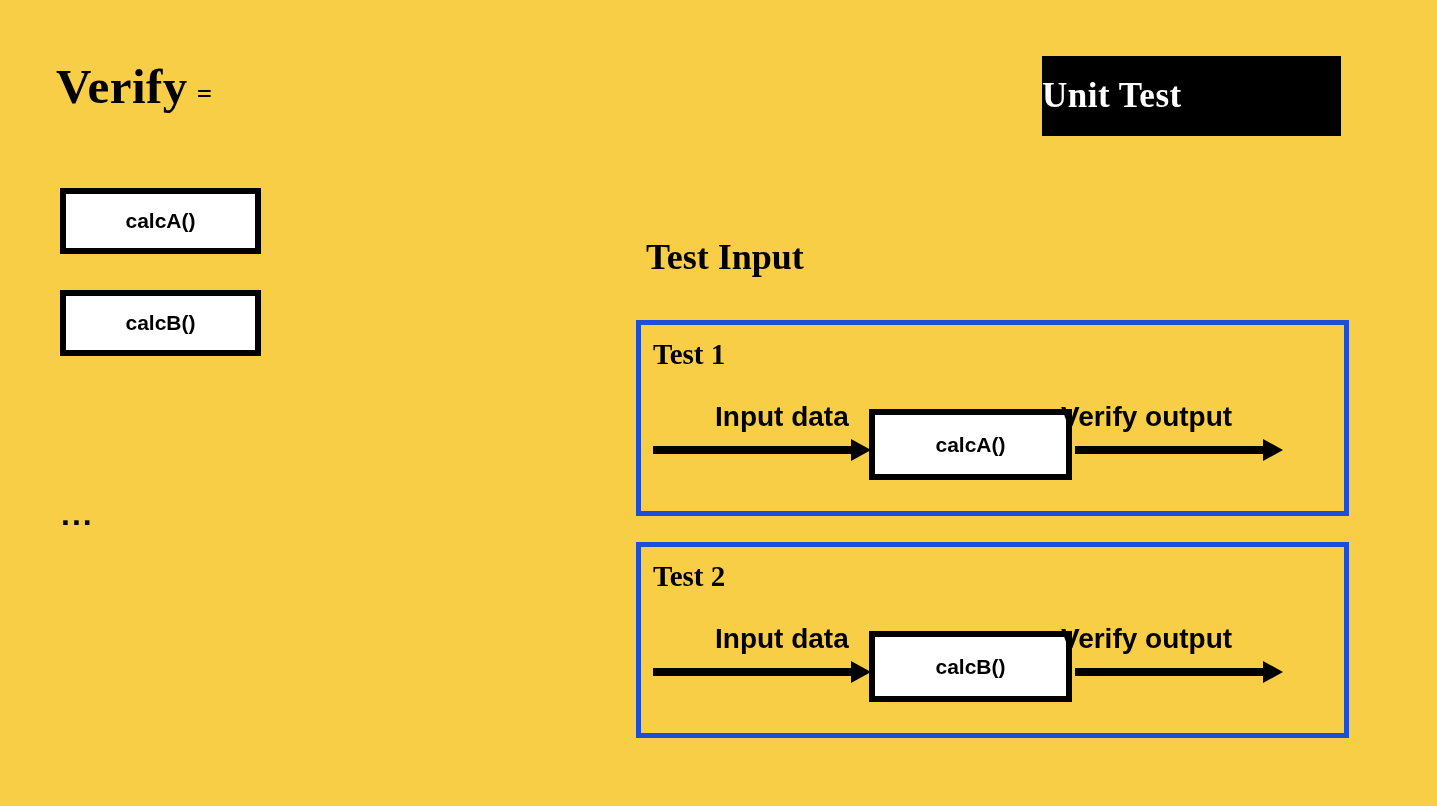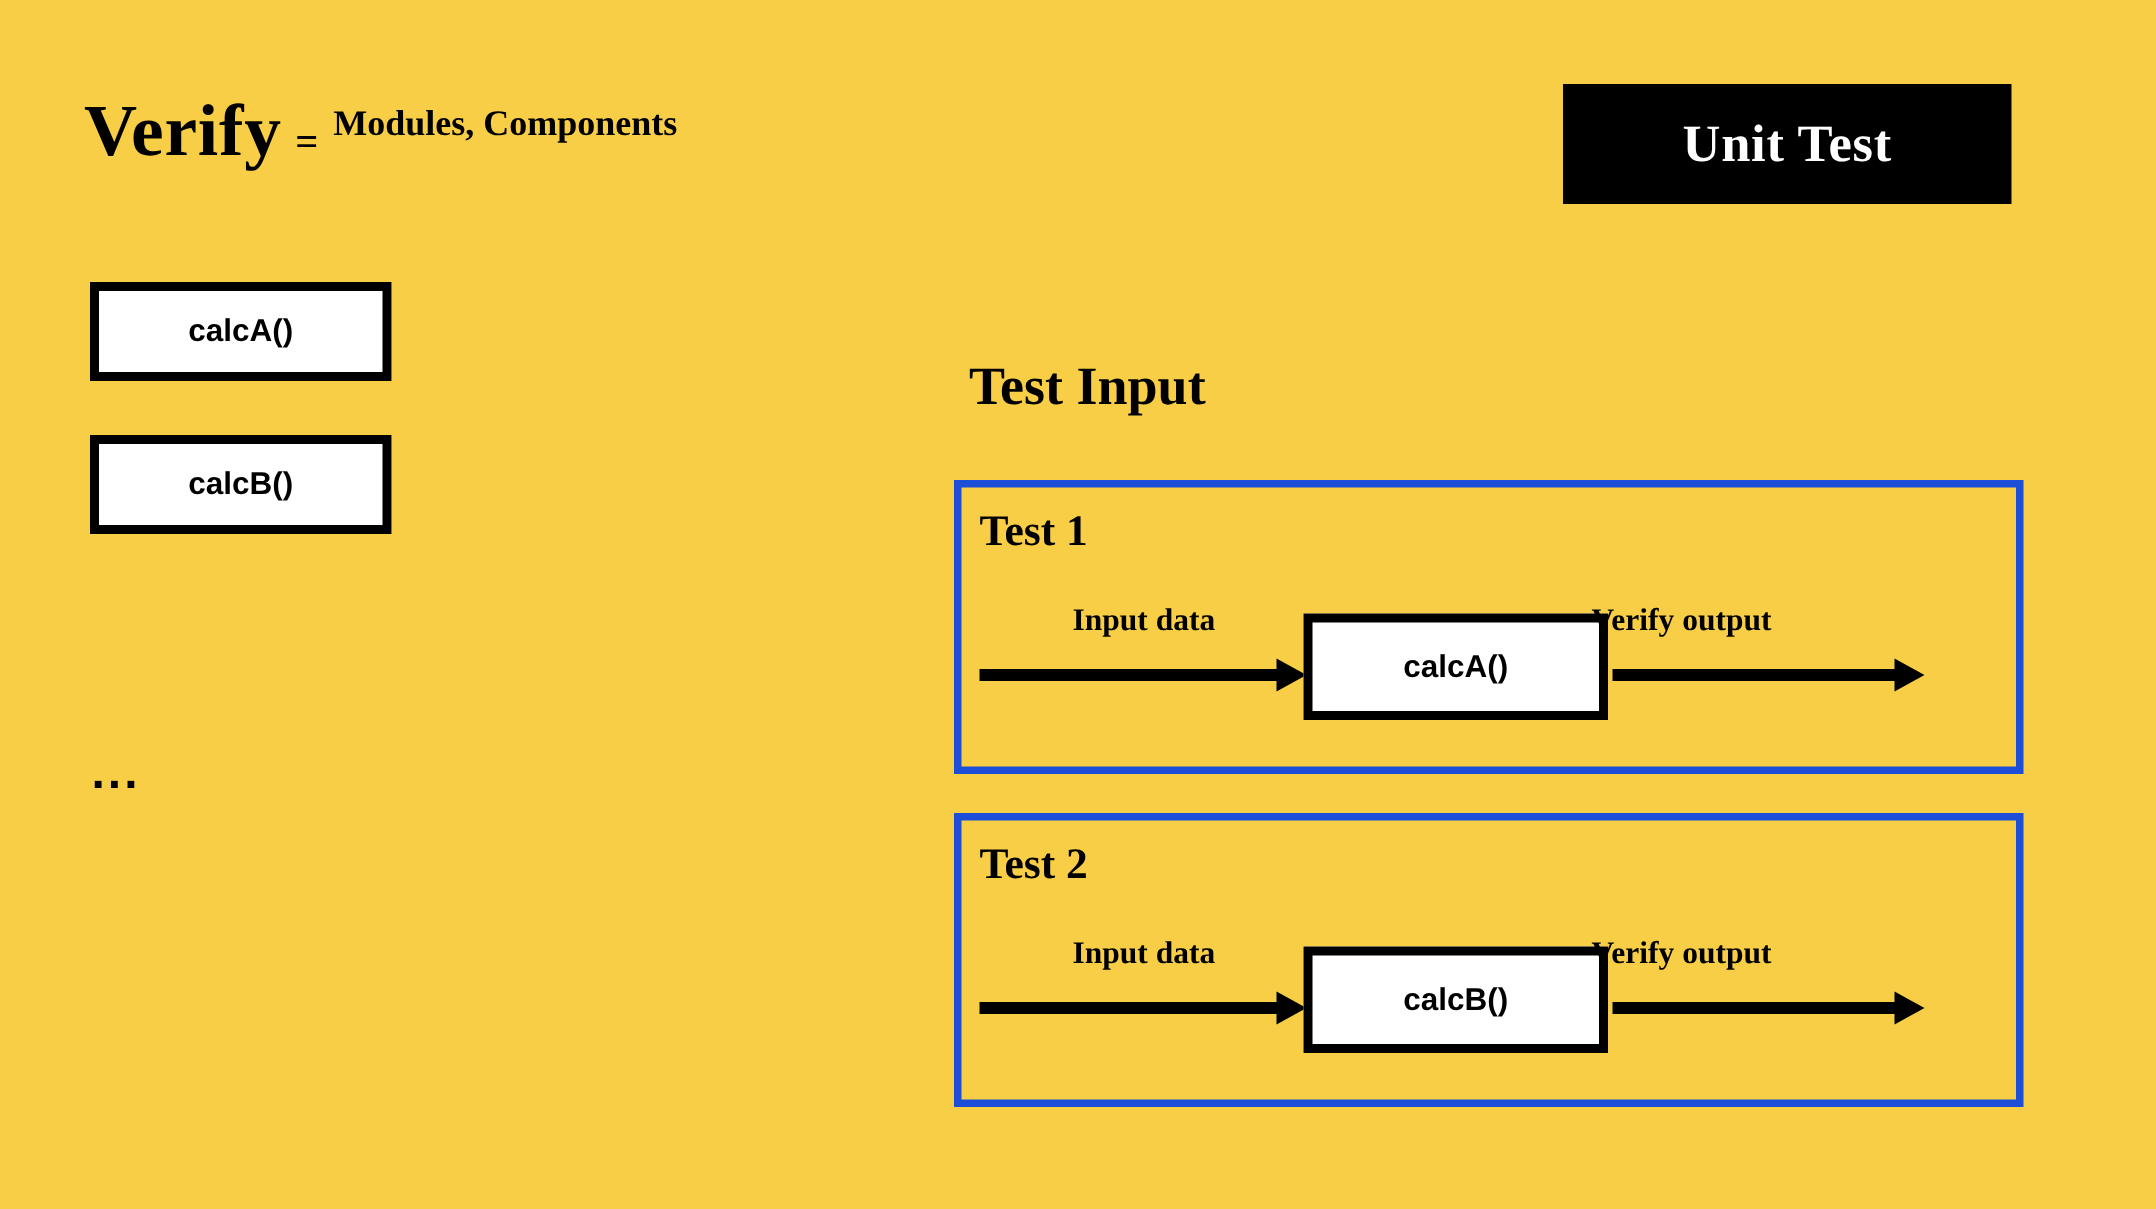--- a/index.html
+++ b/index.html
@@ -57,21 +57,21 @@
 
   .badge {
     position: absolute;
     left: 1042px;
     top: 56px;
     width: 299px;
     height: 80px;
     background: #000000;
     display: flex;
     align-items: center;
-    justify-content: center;
+    justify-content: flex-start;
   }
   .badge-label {
     font-family: "Liberation Serif", serif;
     font-weight: bold;
     font-size: 35px;
     color: #FFFFFF;
     letter-spacing: 0.5px;
   }
 
   
@@ -175,23 +175,23 @@
   .arrow-in .shaft { width: 200px; }
   .arrow-in .head { left: 198px; }
 
   .arrow-out { left: 422px; width: 210px; }
   .arrow-out .shaft { width: 190px; }
   .arrow-out .head { left: 188px; }
 
   .arrow-label {
     position: absolute;
     top: 2px;
-    font-family: Liberation Serif, serif;
-    font-weight: bold;
-    font-size: 21px;
+    font-family: Liberation Sans, sans-serif;
+    font-weight: bold;
+    font-size: 28px;
     line-height: 1;
     white-space: nowrap;
   }
   .label-in { left: 62px; }
   .label-out { left: 408px; }
 
   .flow-box {
     position: absolute;
     left: 216px;
     top: 8px;
@@ -213,21 +213,20 @@
 </style>
 </head>
 <body>
 
 <div class="slide">
 
   <div class="header-title">
     <span class="units-word">Verify</span>
     <span class="equals-sign">=</span>
     <span class="units-list">
-      <span class="line2">Modules, Components</span>
     </span>
   </div>
 
   <div class="badge">
     <span class="badge-label">Unit Test</span>
   </div>
 
   <div class="unit-box unit-0">
     <span class="unit-label">calcA()</span>
   </div>

